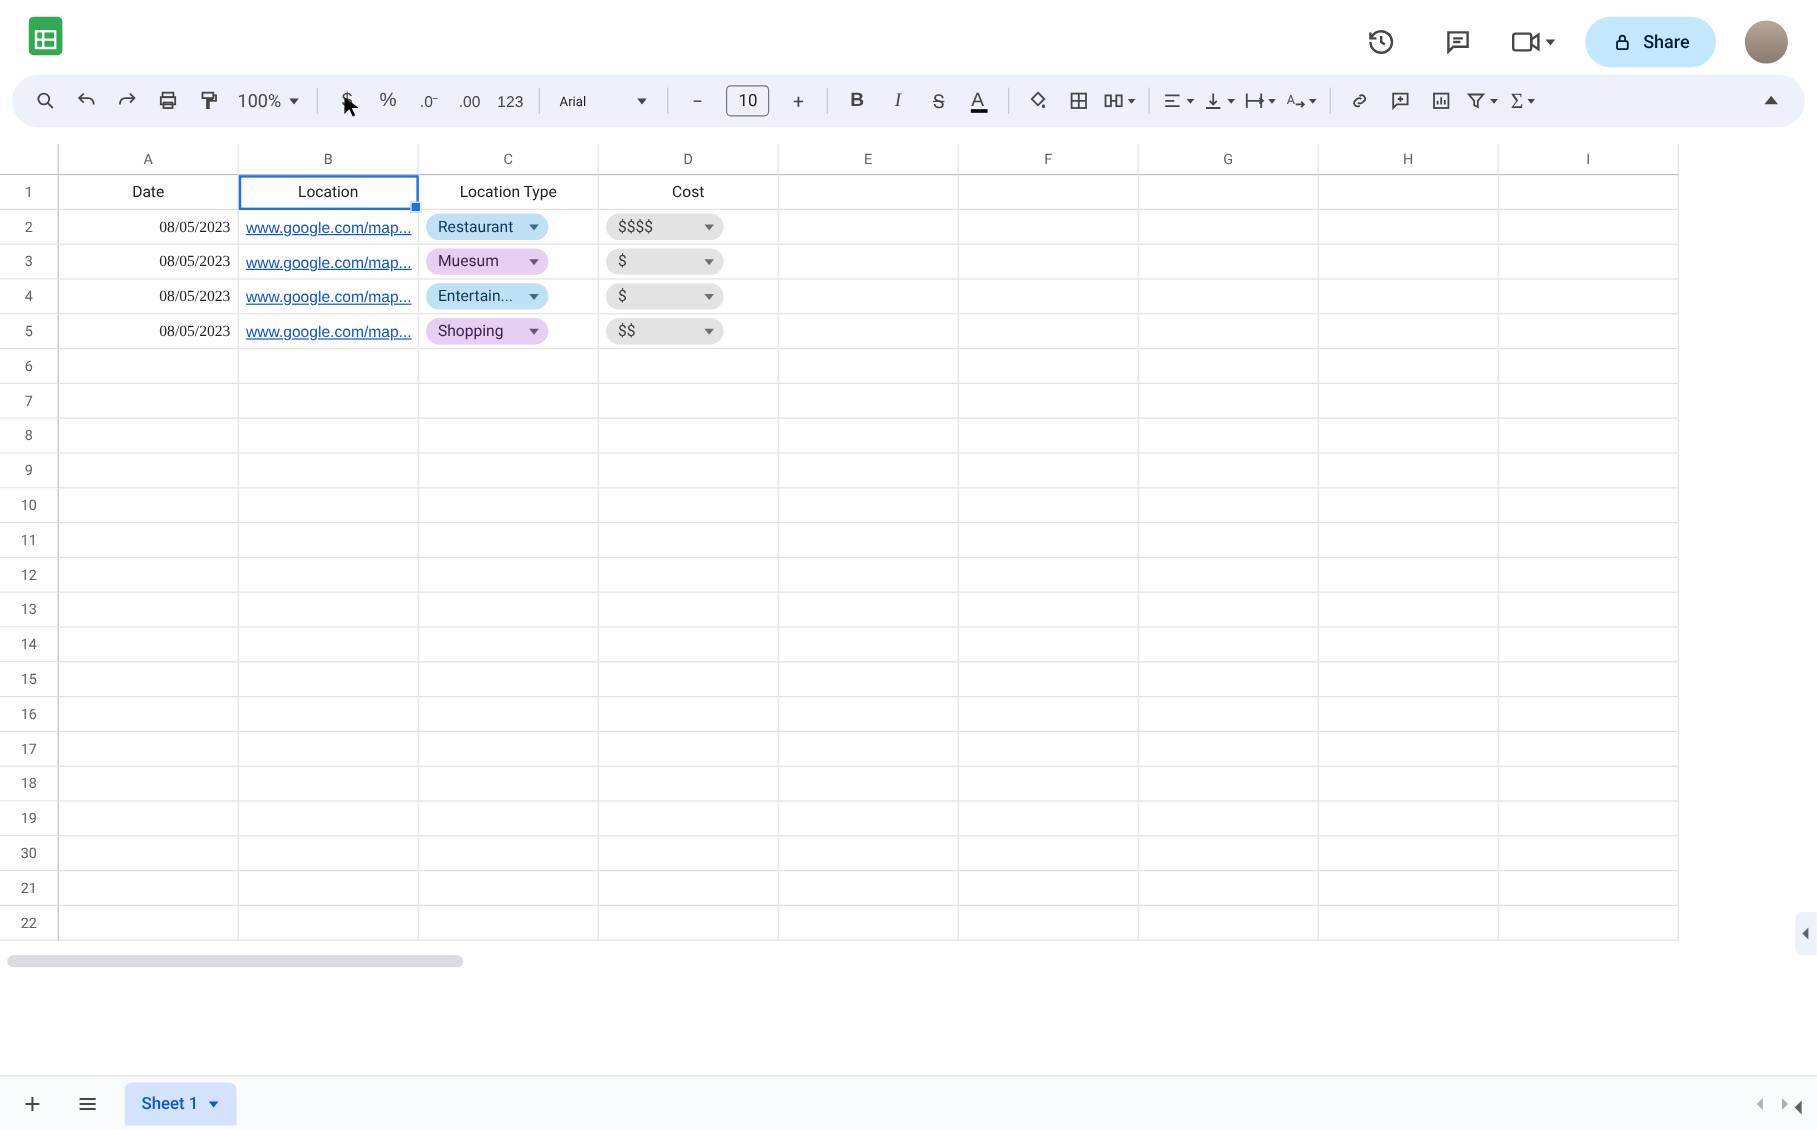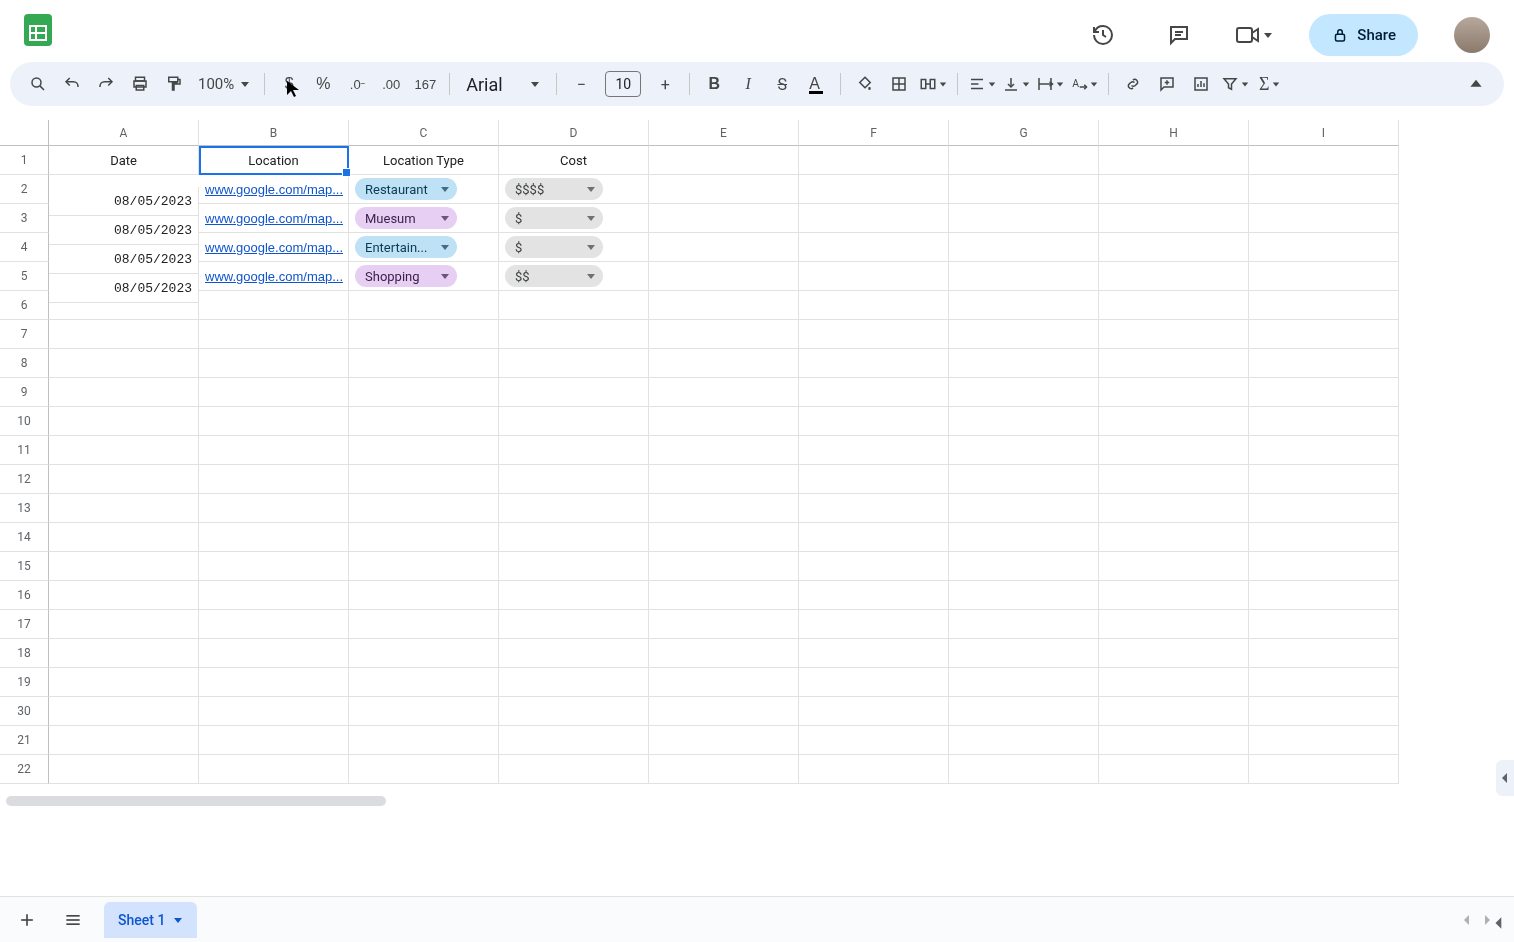--- a/index.html
+++ b/index.html
@@ -8,51 +8,51 @@
 
 .topbar { display:flex; align-items:flex-start; padding:8px 16px 0 16px; gap:10px; }
 .logo-wrap { width:44px; height:44px; display:flex; align-items:center; justify-content:center; }
 .title-col { flex:1; display:flex; flex-direction:column; }
 .title-row { display:flex; align-items:center; gap:12px; height:30px; }
 .doc-title { font-size:19px; color:#3c4043; padding:2px 4px; border-radius:4px; }
 .title-icon { width:20px; height:20px; color:#5f6368; display:flex; align-items:center; justify-content:center; cursor:pointer; }
 .menubar { display:flex; gap:2px; height:26px; align-items:center; }
 .menu-item { padding:3px 8px; font-size:15px; color:#202124; border-radius:4px; cursor:pointer; }
 
-.top-right { display:flex; align-items:center; gap:36px; padding-right:8px; padding-top:6px; }
+.top-right { display:flex; align-items:center; gap:24px; padding-right:8px; padding-top:6px; }
 .tr-btn { width:40px; height:40px; display:flex; align-items:center; justify-content:center; color:#444746; cursor:pointer; border-radius:50%; }
 .meet-btn { display:flex; align-items:center; gap:2px; cursor:pointer; color:#444746; }
 .share-btn { background:#c2e7ff; color:#001d35; height:42px; border-radius:40px; display:flex; align-items:center; gap:8px; padding:0 22px; font-size:15px; font-weight:500; cursor:pointer; }
 .avatar { width:36px; height:36px; border-radius:50%; background:linear-gradient(#b8a89c,#8a7a6e); cursor:pointer; }
 
 
 .toolbar-wrap { padding:6px 10px 0 10px; }
 .toolbar { background:#edf2fa; border-radius:28px; height:44px; display:flex; align-items:center; padding:0 12px; gap:2px; }
 .tb-btn { min-width:32px; height:32px; display:flex; align-items:center; justify-content:center; border-radius:4px; cursor:pointer; color:#444746; font-size:16px; }
 .tb-sep { width:1px; height:22px; background:#c7c7c7; margin:0 6px; }
 .zoom { display:flex; align-items:center; gap:6px; padding:0 6px; font-size:15px; color:#444746; cursor:pointer; }
-.fontsel { display:flex; align-items:center; justify-content:space-between; width:90px; padding:0 8px; font-size:18px; cursor:pointer; }
+.fontsel { display:flex; align-items:center; justify-content:space-between; width:90px; padding:0 8px; font-size:11px; cursor:pointer; }
 .fsbox { border:1px solid #747775; border-radius:4px; width:36px; height:26px; display:flex; align-items:center; justify-content:center; font-size:14px; margin:0 6px; }
 .flex-spacer { flex:1; }
 
 
 svg { display:block; }
 
 
 .grid-area { position:relative; margin-top:14px; height:700px; overflow:hidden; }
 .corner { position:absolute; left:0; top:0; width:49px; height:26px; background:#fff; border-right:1px solid #c0c0c0; border-bottom:1px solid #c0c0c0; }
 .col-headers { position:absolute; left:49px; top:0; right:0; height:26px; display:flex; }
 .col-h { height:26px; display:flex; align-items:center; justify-content:center; font-size:12px; color:#5f6368; border-right:1px solid #e1e1e1; border-bottom:1px solid #c0c0c0; background:#fff; cursor:pointer; }
 .row-headers { position:absolute; left:0; top:26px; width:49px; }
 .row-h { height:29px; display:flex; align-items:center; justify-content:center; font-size:12px; color:#5f6368; border-right:1px solid #c0c0c0; border-bottom:1px solid #e1e1e1; background:#fff; cursor:pointer; }
 .cells { position:absolute; left:49px; top:26px; right:0; }
 .row { display:flex; height:29px; }
 .cell { height:29px; border-right:1px solid #e1e1e1; border-bottom:1px solid #e1e1e1; display:flex; align-items:center; padding:0 6px; font-size:13px; overflow:hidden; white-space:nowrap; position:relative; }
 .cell.header { font-weight:400; justify-content:center; color:#202124; }
-.cell.date { justify-content:flex-end; font-family:Liberation Mono, monospace;margin-top:12px; }
+.cell.date { justify-content:flex-end; font-family:Liberation Serif, serif; }
 .cell.link { color:#1155cc; text-decoration:underline; font-family:Arial,sans-serif; }
 
 
 .chip { border-radius:12px; height:22px; display:flex; align-items:center; padding:0 8px 0 10px; font-size:13px; gap:6px; max-width:100%; cursor:pointer; }
 .chip .lbl { overflow:hidden; text-overflow:ellipsis; white-space:nowrap; }
 .chip-blue   { background:#bfe1f6; color:#0b3a53; width:102px; justify-content:space-between; }
 .chip-purple { background:#e6cff2; color:#3a1d4a; width:102px; justify-content:space-between; }
 .chip-grey   { background:#e3e3e3; color:#3c4043; width:98px; justify-content:space-between; }
 .chev { width:0;height:0;border-left:4px solid transparent;border-right:4px solid transparent;border-top:5px solid currentColor; opacity:.7; }
 
@@ -166,21 +166,21 @@
         <span>100%</span>
         <svg width="10" height="10" viewBox="0 0 10 10">
           <polygon points="1,3 9,3 5,8" fill="#444746"></polygon>
         </svg>
       </div>
     <div class="tb-sep"></div>
     <div class="tb-btn" style="font-family:Arial;font-weight:500;">$</div>
     <div class="tb-btn" style="font-family:Arial;font-weight:500;">%</div>
     <div class="tb-btn" style="font-family:Arial;font-size:13px;">.0<span style="font-size:9px;position:relative;top:-4px;">_</span></div>
     <div class="tb-btn" style="font-family:Arial;font-size:13px;">.00</div>
-    <div class="tb-btn" style="font-family:Arial;font-size:13px;font-weight:500;">167</div>
+    <div class="tb-btn" style="font-family:Arial;font-size:13px;font-weight:500;">123</div>
     <div class="tb-sep"></div>
     <div class="fontsel">
         <span>Arial</span>
         <svg width="10" height="10" viewBox="0 0 10 10">
           <polygon points="1,3 9,3 5,8" fill="#444746"></polygon>
         </svg>
       </div>
     <div class="tb-sep"></div>
     <div class="tb-btn">−</div>
     <div class="fsbox">10</div>

